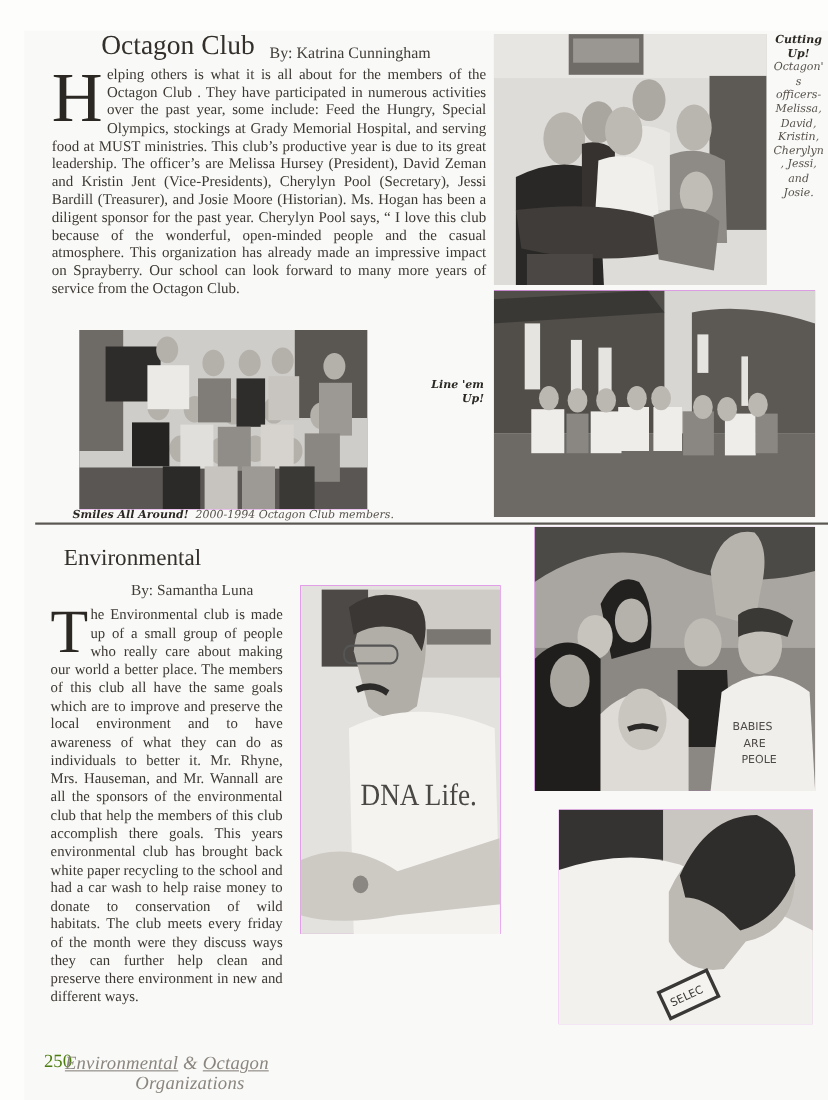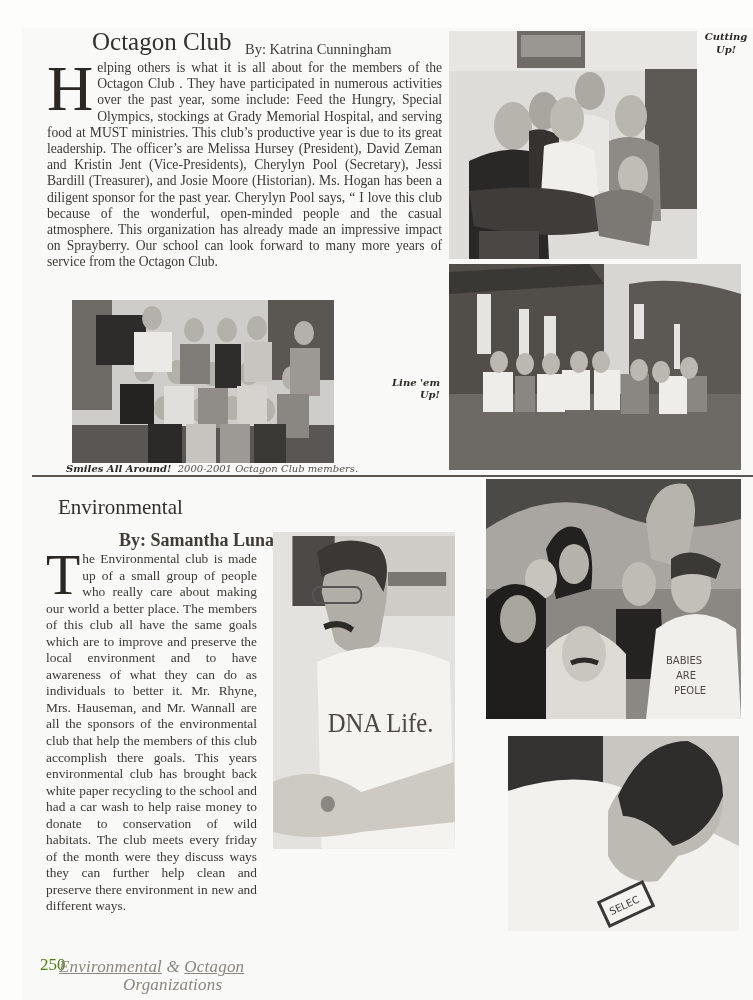--- a/index.html
+++ b/index.html
@@ -68,20 +68,21 @@
     <ellipse cx="182" cy="85" rx="16" ry="21" fill="#b9b5af"></ellipse>
     <path d="M160 110 Q185 100 210 115 L212 190 L160 190 Z" fill="#8e8b86"></path>
     <path d="M20 160 Q100 150 150 168 L150 200 Q90 210 25 195 Z" fill="#3f3c39"></path>
     <ellipse cx="184" cy="145" rx="15" ry="20" fill="#c0bcb6"></ellipse>
     <path d="M145 165 Q180 150 205 170 L200 215 L150 205 Z" fill="#7c7974"></path>
     <path d="M30 200 L90 200 L90 228 L30 228 Z" fill="#4a4744"></path>
   </svg>
 </div>
 <div class="abs caption" style="left:703px; top:31px; width:46px; font-size:10px; line-height:12.6px; word-break:break-word; hyphens:auto;">
   <b style="display:block;">Cutting Up!</b>
+  <span>Octagon's officers- Melissa, David, Kristin, Cherylyn, Jessi, and Josie.</span>
 </div>
 
 <div class="abs photo" style="left:72px; top:300px; width:262px; height:163px;">
   <svg viewBox="0 0 262 163" preserveAspectRatio="none">
     <rect width="262" height="163" fill="#cfcdc9"></rect>
     <rect x="0" y="0" width="40" height="110" fill="#6e6b67"></rect>
     <rect x="196" y="0" width="66" height="80" fill="#5a5753"></rect>
     <rect x="24" y="15" width="50" height="50" fill="#2e2c2a"></rect>
     <rect x="0" y="125" width="262" height="38" fill="#595653"></rect>
     <g fill="#b4b0aa">
@@ -113,21 +114,21 @@
       <rect x="205" y="94" width="32" height="44" fill="#8a8782"></rect>
       <rect x="76" y="124" width="34" height="39" fill="#2c2a28"></rect>
       <rect x="114" y="124" width="30" height="39" fill="#c7c4bf"></rect>
       <rect x="148" y="124" width="30" height="39" fill="#9d9a95"></rect>
       <rect x="182" y="124" width="32" height="39" fill="#3b3936"></rect>
     </g>
   </svg>
 </div>
 <div class="abs caption" style="left:66px; top:463px; font-size:10px; white-space:nowrap;">
   <b>Smiles All Around!</b>&nbsp;
-  <span>2000-2001 Octagon Club members.</span>
+  <span>2000-1994 Octagon Club members.</span>
 </div>
 
 <div class="abs photo" style="left:449px; top:264px; width:292px; height:206px;">
   <svg viewBox="0 0 292 206" preserveAspectRatio="none">
     <rect width="292" height="206" fill="#b9b6b1"></rect>
     <rect x="150" y="0" width="142" height="110" fill="#d8d6d2"></rect>
     <path d="M180 20 Q230 10 292 30 L292 130 L180 130 Z" fill="#5c5955"></path>
     <rect x="0" y="0" width="155" height="130" fill="#514e4a"></rect>
     <path d="M0 8 L140 0 L155 20 L0 30 Z" fill="#3a3835"></path>
     <g fill="#e6e4e0">
@@ -155,28 +156,28 @@
         <ellipse cx="76" cy="100" rx="9" ry="11"></ellipse>
       <ellipse cx="102" cy="100" rx="9" ry="11"></ellipse>
         <ellipse cx="130" cy="98" rx="9" ry="11"></ellipse>
       <ellipse cx="152" cy="98" rx="9" ry="11"></ellipse>
         <ellipse cx="190" cy="106" rx="9" ry="11"></ellipse>
       <ellipse cx="212" cy="108" rx="9" ry="11"></ellipse>
         <ellipse cx="240" cy="104" rx="9" ry="11"></ellipse>
     </g>
   </svg>
 </div>
-<div class="abs caption" style="left:378px; top:345px; width:62px; font-size:10px; line-height:12.2px; text-align:right;margin-top:32px;">
+<div class="abs caption" style="left:378px; top:345px; width:62px; font-size:10px; line-height:12.2px; text-align:right;">
   <b style="display:block;">Line 'em Up!</b>
 </div>
 
 <div class="abs rule" style="left:32px; top:475px; width:721px;"></div>
 
 <h1 class="abs title" style="left:58px; top:495px; margin:0; font-size:21px;">Environmental</h1>
-<div class="abs byline" style="left:119px; top:530px; font-size:18px;font-weight:bold;">By: Samantha Luna</div>
+<div class="abs byline" style="left:119px; top:530px; font-size:14px;">By: Samantha Luna</div>
 
 <div class="abs body-text" style="left:46px; top:551px; width:211px; font-size:13.4px; line-height:16.55px;">
   <span class="dropcap" style="font-size:56px; margin-top:3px; margin-right:2px;">T</span>
   <span>he Environmental club is made up of a small group of people who really care about making our world a better place. The members of this club all have the same goals which are to improve and preserve the local environment and to have awareness of what they can do as individuals to better it. Mr. Rhyne, Mrs. Hauseman, and Mr. Wannall are all the sponsors of the environmental club that help the members of this club accomplish there goals. This years environmental club has brought back white paper recycling to the school and had a car wash to help raise money to donate to conservation of wild habitats. The club meets every friday of the month were they discuss ways they can further help clean and preserve there environment in new and different ways.</span>
 </div>
 
 <div class="abs photo" style="left:273px; top:532px; width:182px; height:317px;">
   <svg viewBox="0 0 206 317" preserveAspectRatio="none">
     <rect width="206" height="317" fill="#e4e2de"></rect>
     <rect x="22" y="4" width="48" height="70" fill="#4c4946"></rect>

